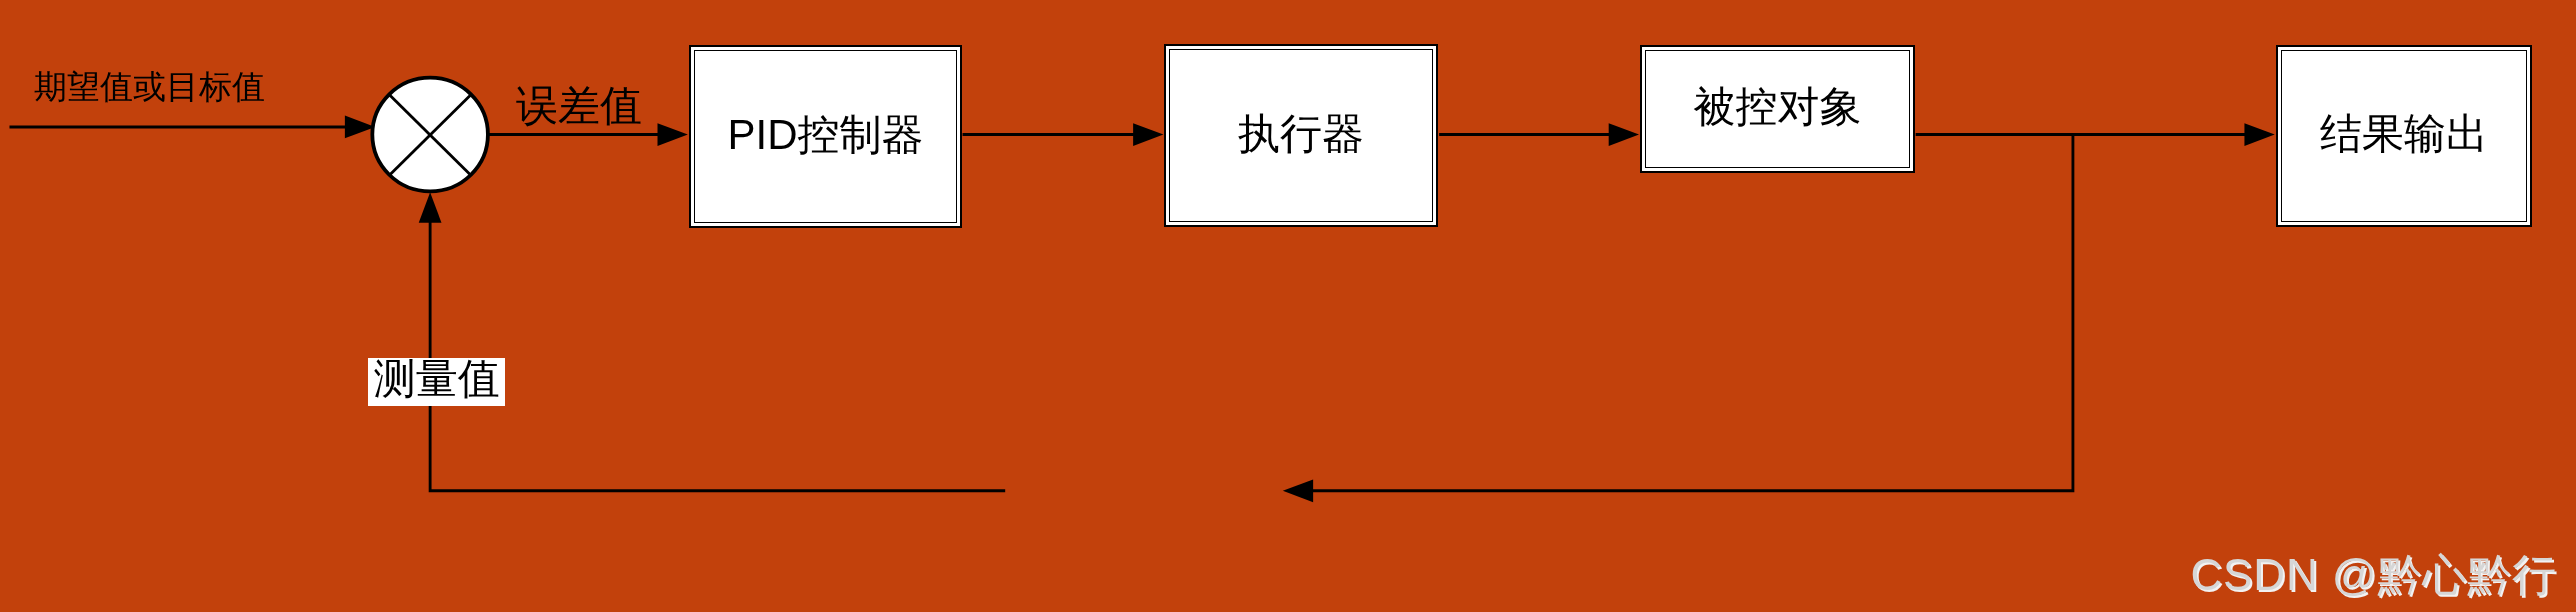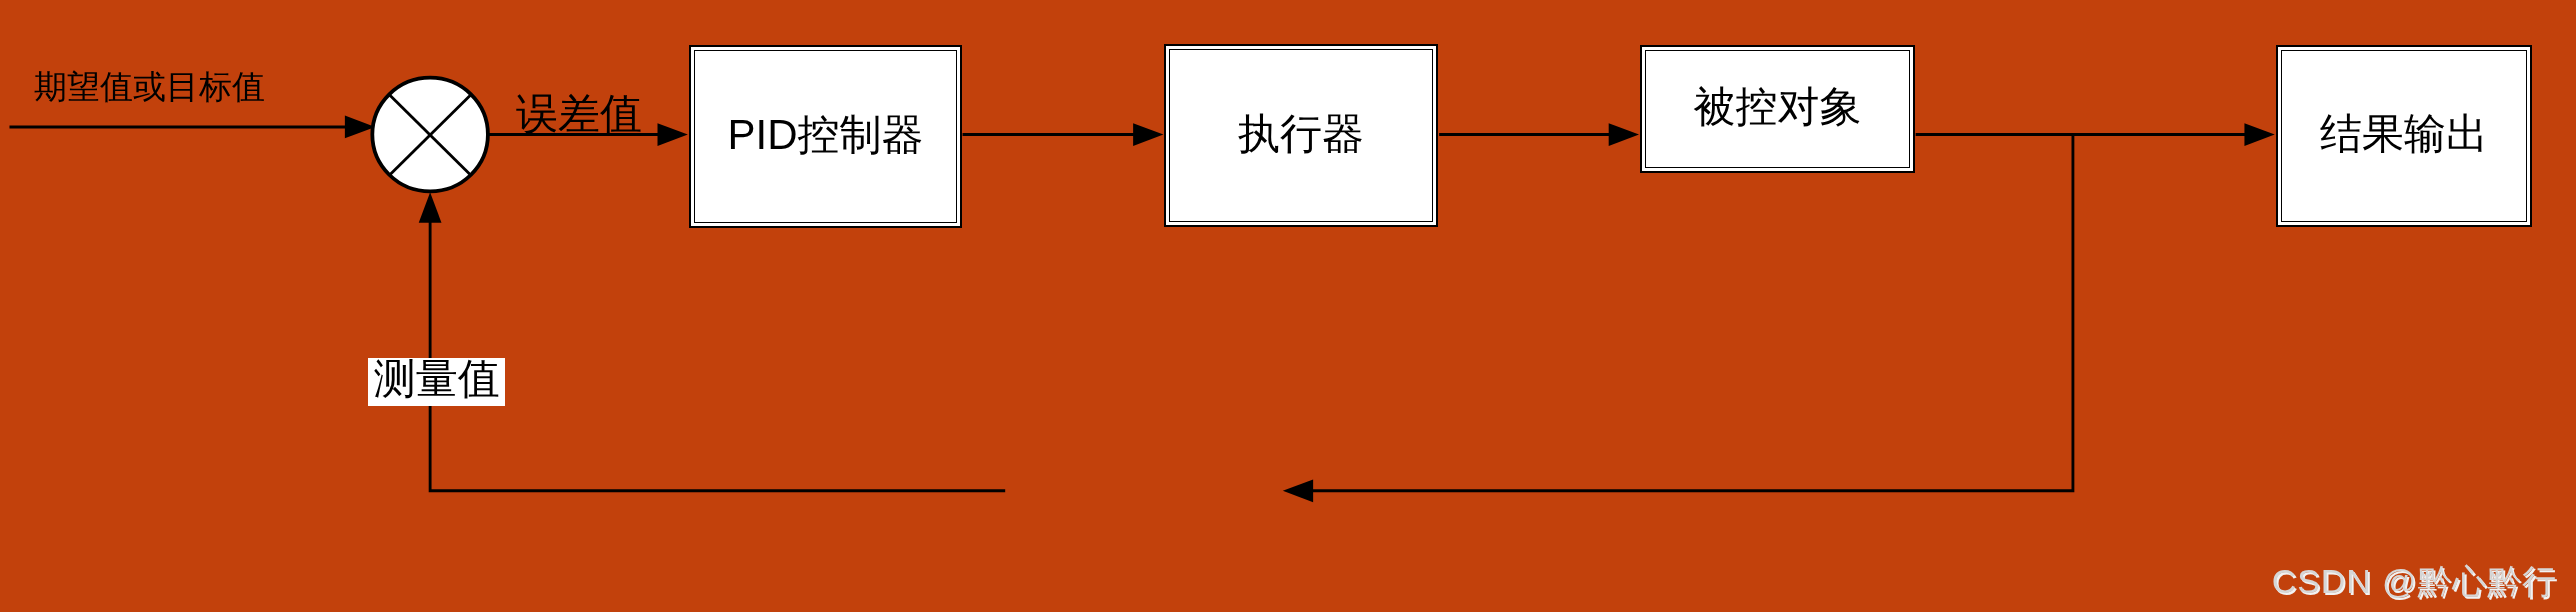--- a/index.html
+++ b/index.html
@@ -70,34 +70,33 @@
     white-space: nowrap;
   }
   .setpoint-label {
     left: 34px;
     top: 70px;
     font-size: 33px;
   }
   .error-label {
     left: 516px;
     top: 85px;
-    margin-top: 8px;
   }
   .measured-label {
     left: 368px;
     top: 358px;
     background: #ffffff;
     padding: 2.8px 5.7px;
     font-family: Liberation Mono, monospace;
   }
   .watermark {
     position: absolute;
     right: 19px;
     bottom: 7.6px;
-    font-size: 34px;
+    font-size: 44px;
     letter-spacing: 0.9px;
     color: #d6d6d6;
     text-shadow: 1.9px 1.9px 0 #f2f2f2;
     white-space: nowrap;
   }
 </style>
 </head>
 <body>
 
 <div class="canvas">

